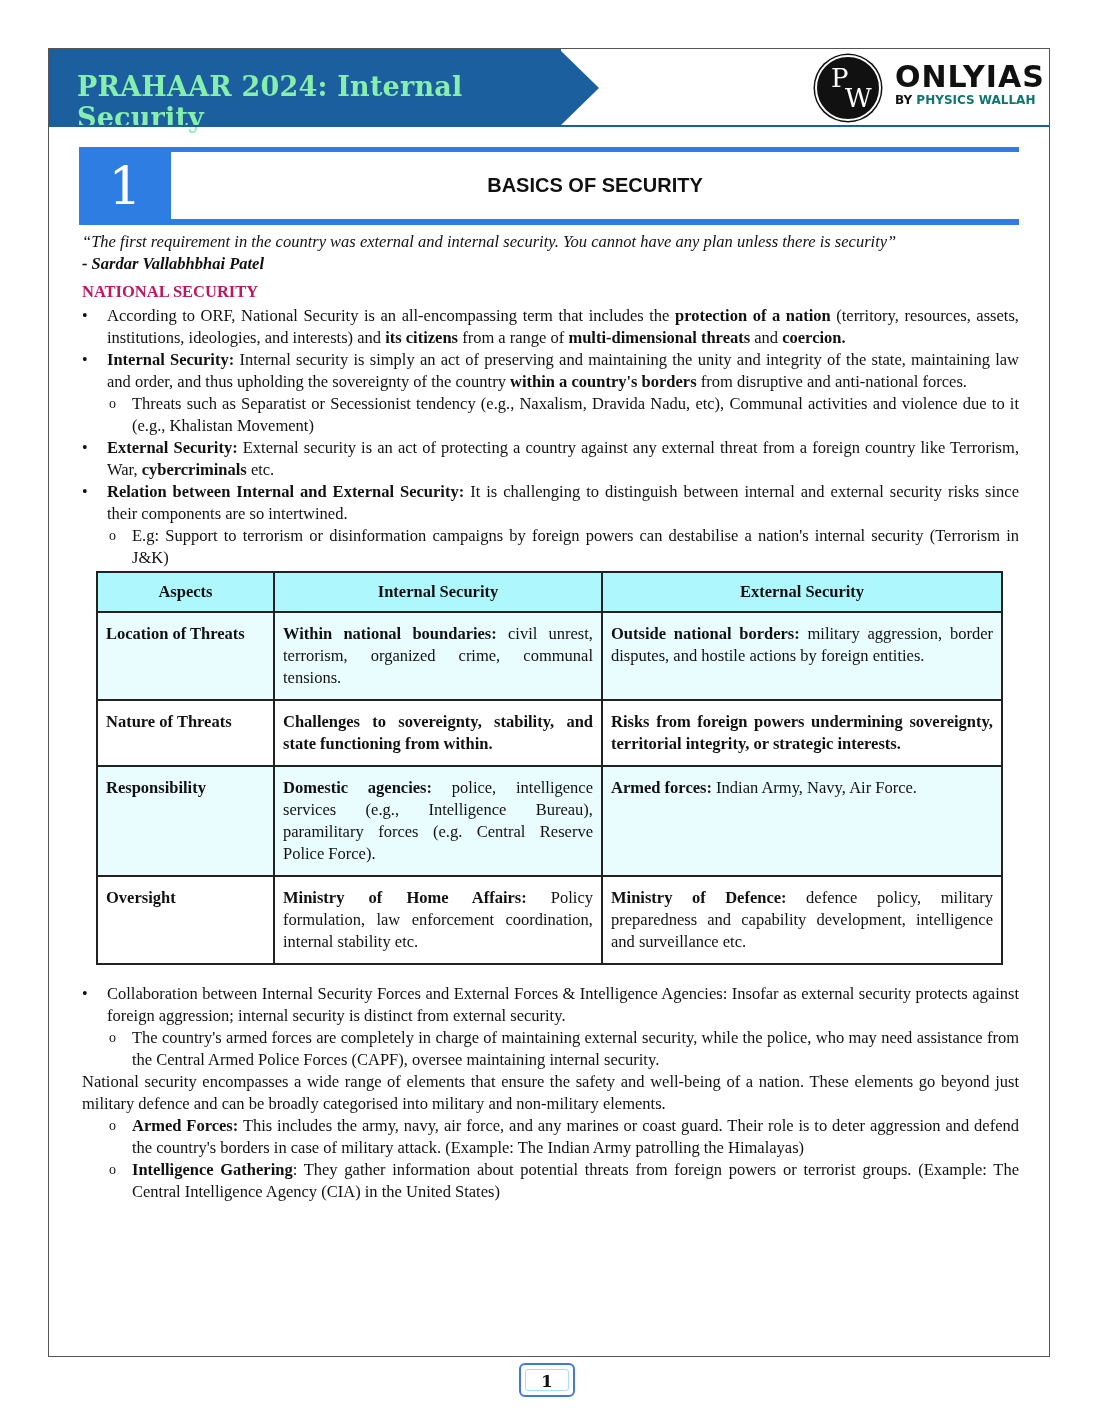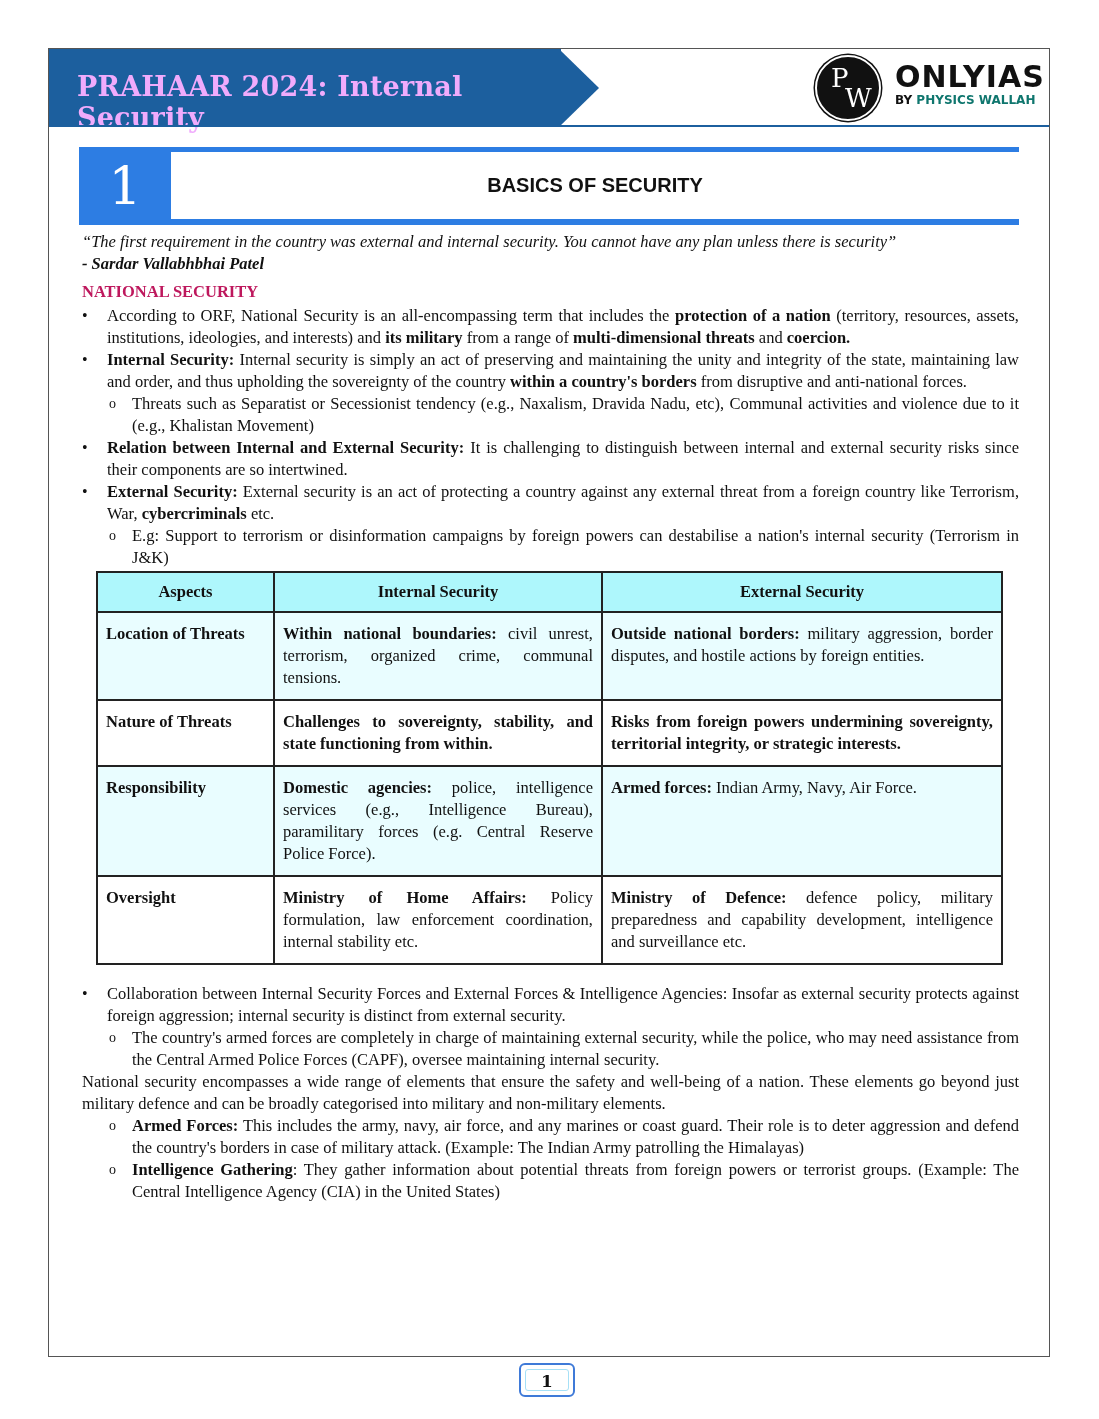--- a/index.html
+++ b/index.html
@@ -1,20 +1,20 @@
 <!DOCTYPE html>
 <html><head>
 <meta charset="utf-8">
 <style>
   html, body { margin: 0; padding: 0; background: #ffffff; }
   body { width: 1099px; height: 1419px; position: relative; font-family: "Liberation Serif", serif; color: #111; }
   .page-frame { position: absolute; left: 48px; top: 48px; width: 1002px; height: 1309px; border: 1px solid #555; box-sizing: border-box; overflow: hidden; }
   .header-band { position: absolute; left: 0; top: 0; width: 512px; height: 78px; background: #1c5f9e; }
   .header-arrow { position: absolute; left: 510px; top: 0; width: 0; height: 0; border-top: 39px solid transparent; border-bottom: 39px solid transparent; border-left: 40px solid #1c5f9e; }
-  .header-title { position: absolute; left: 28px; top: 22px; color: #f0abfc; font-size: 27px; font-weight: bold; font-family: "DejaVu Serif", serif; letter-spacing: 0.2px; }
+  .header-title { position: absolute; left: 28px; top: 22px; color: #86efac; font-size: 27px; font-weight: bold; font-family: "DejaVu Serif", serif; letter-spacing: 0.2px; }
   .header-rule { position: absolute; left: 0; top: 76px; width: 1002px; height: 2px; background: #1c5f9e; }
   .logo { position: absolute; left: 764px; top: 6px; width: 230px; height: 64px; }
   .pw-circle { position: absolute; left: 2px; top: 0; width: 62px; height: 62px; border-radius: 50%; background: #111; border: 2px solid #fff; box-shadow: 0 0 0 1.5px #111; color: #fff; font-family: "DejaVu Serif", serif; }
   .pw-p { position: absolute; left: 14px; top: 6px; font-size: 26px; }
   .pw-w { position: absolute; left: 28px; top: 26px; font-size: 26px; }
   .brand { position: absolute; left: 82px; top: 6px; }
   .brand-name { font-family: "DejaVu Sans", sans-serif; font-weight: bold; font-size: 30px; color: #111; letter-spacing: 1px; line-height: 32px; }
   .brand-sub { font-family: "DejaVu Sans", sans-serif; font-weight: bold; font-size: 12px; color: #111; margin-top: 0px; }
   .brand-sub .red { color: #0f766e; }
 
@@ -74,25 +74,25 @@
     <div class="ch-num">1</div>
     <div class="ch-title">BASICS OF SECURITY</div>
   </div>
 
   <div class="content">
     <div class="quote">“The first requirement in the country was external and internal security. You cannot have any plan unless there is security”</div>
     <div class="quote-author">- Sardar Vallabhbhai Patel</div>
 
     <div class="sec-head">NATIONAL SECURITY</div>
     <ul id="ns-list">
-        <li class="b1"><span>According to ORF, National Security is an all-encompassing term that includes the </span><b>protection of a nation</b><span> (territory, resources, assets, institutions, ideologies, and interests) and </span><b>its military</b><span> from a range of </span><b>multi-dimensional threats</b><span> and </span><b>coercion.</b></li>
+        <li class="b1"><span>According to ORF, National Security is an all-encompassing term that includes the </span><b>protection of a nation</b><span> (territory, resources, assets, institutions, ideologies, and interests) and </span><b>its citizens</b><span> from a range of </span><b>multi-dimensional threats</b><span> and </span><b>coercion.</b></li>
         <li class="b1"><b>Internal Security:</b><span> Internal security is simply an act of preserving and maintaining the unity and integrity of the state, maintaining law and order, and thus upholding the sovereignty of the country </span><b>within a country's borders</b><span> from disruptive and anti-national forces.</span></li>
         <li class="b2"><span>Threats such as Separatist or Secessionist tendency (e.g., Naxalism, Dravida Nadu, etc), Communal activities and violence due to it (e.g., Khalistan Movement)</span></li>
+        <li class="b1"><b>External Security:</b><span> External security is an act of protecting a country against any external threat from a foreign country like Terrorism, War, </span><b>cybercriminals</b><span> etc.</span></li>
         <li class="b1"><b>Relation between Internal and External Security:</b><span> It is challenging to distinguish between internal and external security risks since their components are so intertwined.</span></li>
-        <li class="b1"><b>External Security:</b><span> External security is an act of protecting a country against any external threat from a foreign country like Terrorism, War, </span><b>cybercriminals</b><span> etc.</span></li>
         <li class="b2"><span>E.g: Support to terrorism or disinformation campaigns by foreign powers can destabilise a nation's internal security (Terrorism in J&amp;K)</span></li>
       </ul>
 
     <table class="cmp">
       <thead>
         <tr>
           <th>Aspects</th>
           <th>Internal Security</th>
           <th>External Security</th>
         </tr>

